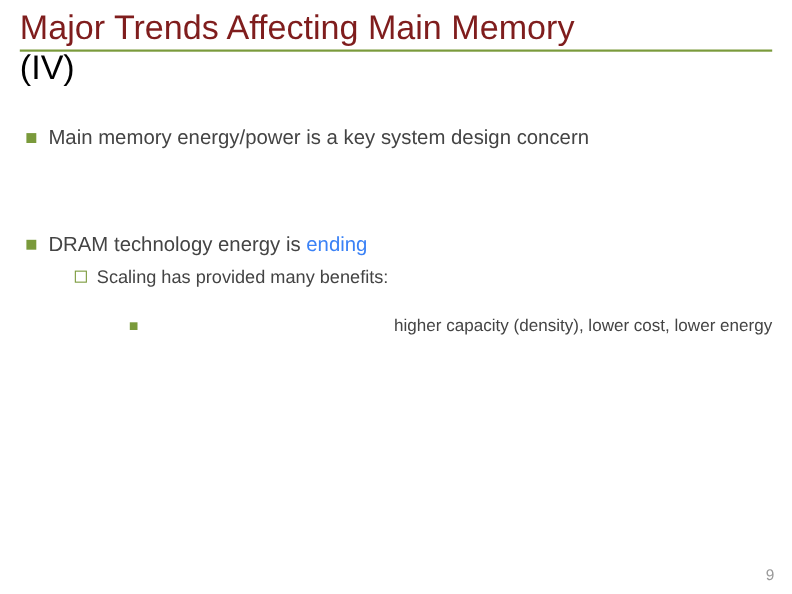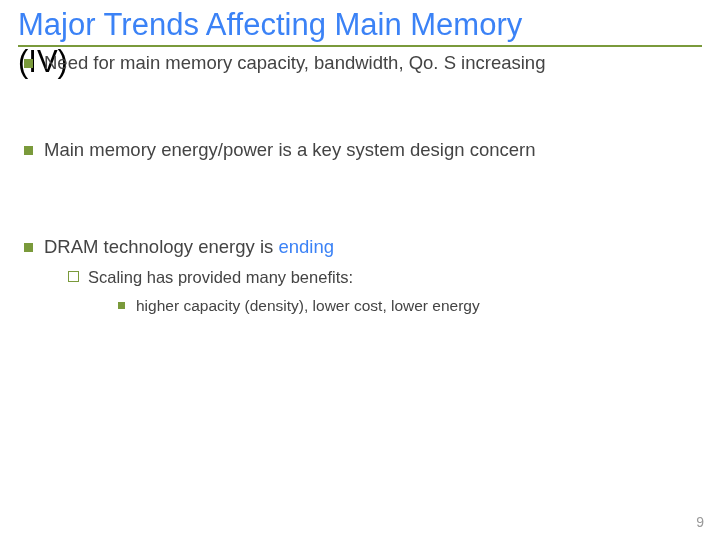--- a/index.html
+++ b/index.html
@@ -14,21 +14,21 @@
   .slide {
     width: 100%;
     height: 100%;
     padding: 6px 18px 0 18px;
     position: relative;
   }
   .title {
     font-family: Arial, Helvetica, sans-serif;
     font-size: 31px;
     font-weight: 400;
-    color: #3b82f6;
+    color: #7f1d1d;
     line-height: 1.2;
     margin-bottom: 2px;
   }
   .title-rule {
     border: none;
     border-top: 2px solid #7a9a3b;
     margin: 0 0 0 0;
     width: 100%;
   }
   .title-part2 {
@@ -82,22 +82,23 @@
     position: absolute;
     left: 2px;
     top: 5px;
     width: 9px;
     height: 9px;
     border: 1px solid #7a9a3b;
     background: transparent;
   }
   .l3 {
     list-style: none;
-    margin-top: 8px;
+    margin-top: 24px;
     margin-left: 26px;
+    text-align: right;
   }
   .l3 > li {
     position: relative;
     padding-left: 22px;
     font-size: 15.5px;
     color: #444;
     line-height: 1.35;
   }
   .l3 > li::before {
     content: "";
@@ -122,23 +123,20 @@
 <body>
 
 <div class="slide">
 
   <div class="title">Major Trends Affecting Main Memory</div>
   <hr class="title-rule">
   <div class="title-part2">(IV)</div>
 
   <div class="content">
     <ul class="l1">
-      <li>
-        <span>Need for main memory capacity, bandwidth, Qo. S increasing</span>
-      </li>
       <li class="gap-lg">
         <span>Main memory energy/power is a key system design concern</span>
       </li>
       <li class="gap-md">
         <span><span>DRAM technology energy is </span><span class="emph">ending</span></span>
         <ul class="l2">
           <li>
             <span>Scaling has provided many benefits:</span>
             <ul class="l3">
               <li>

